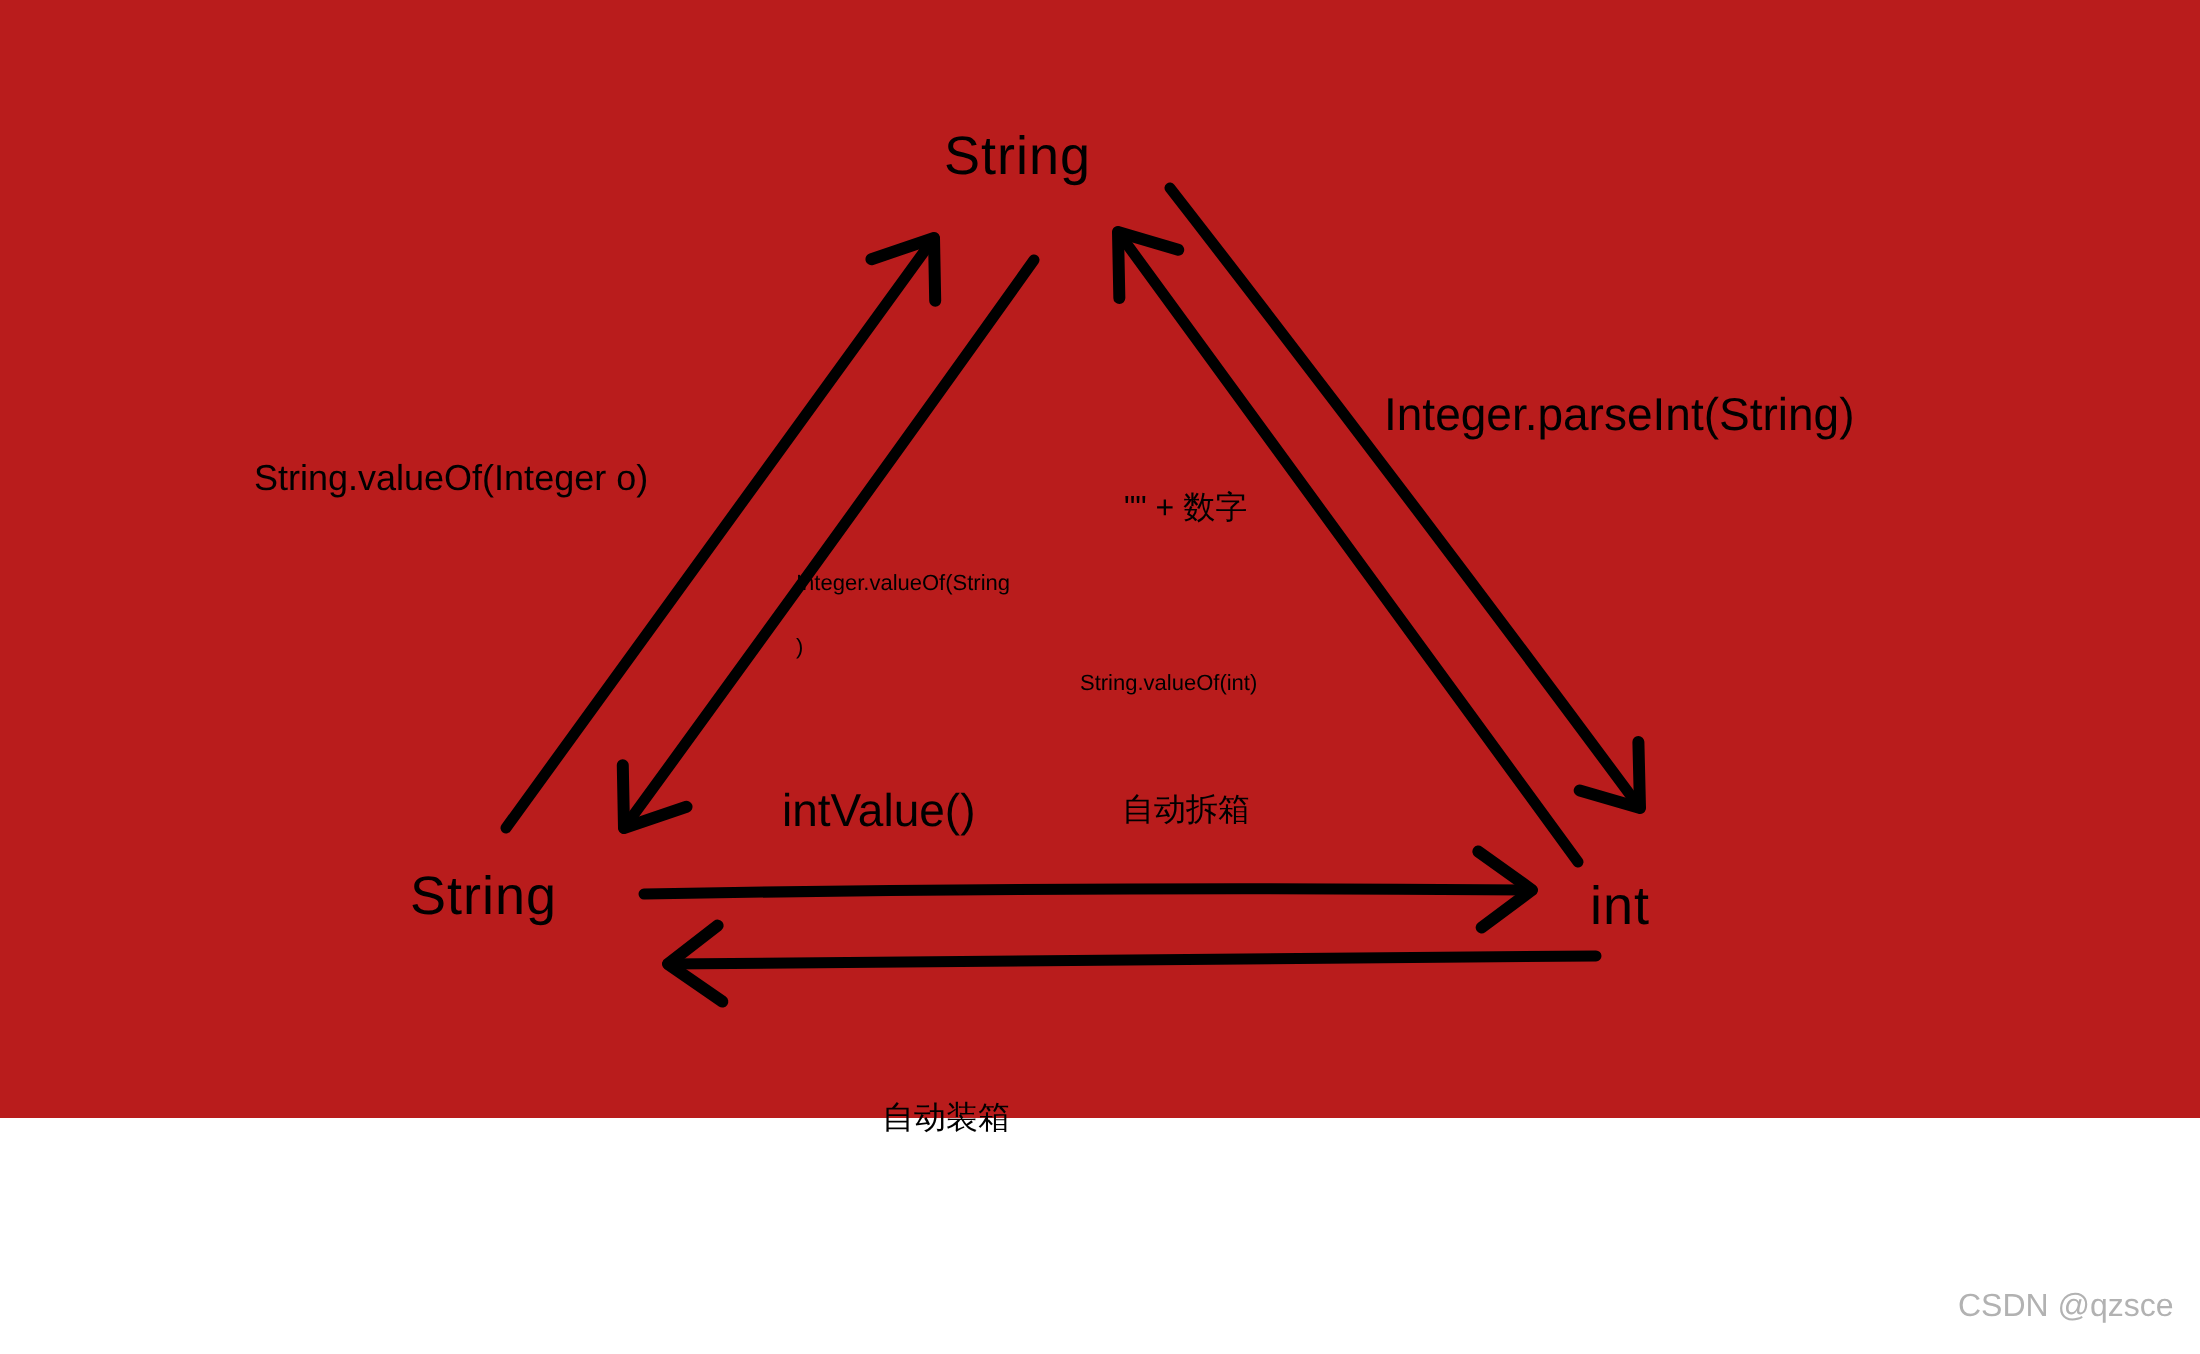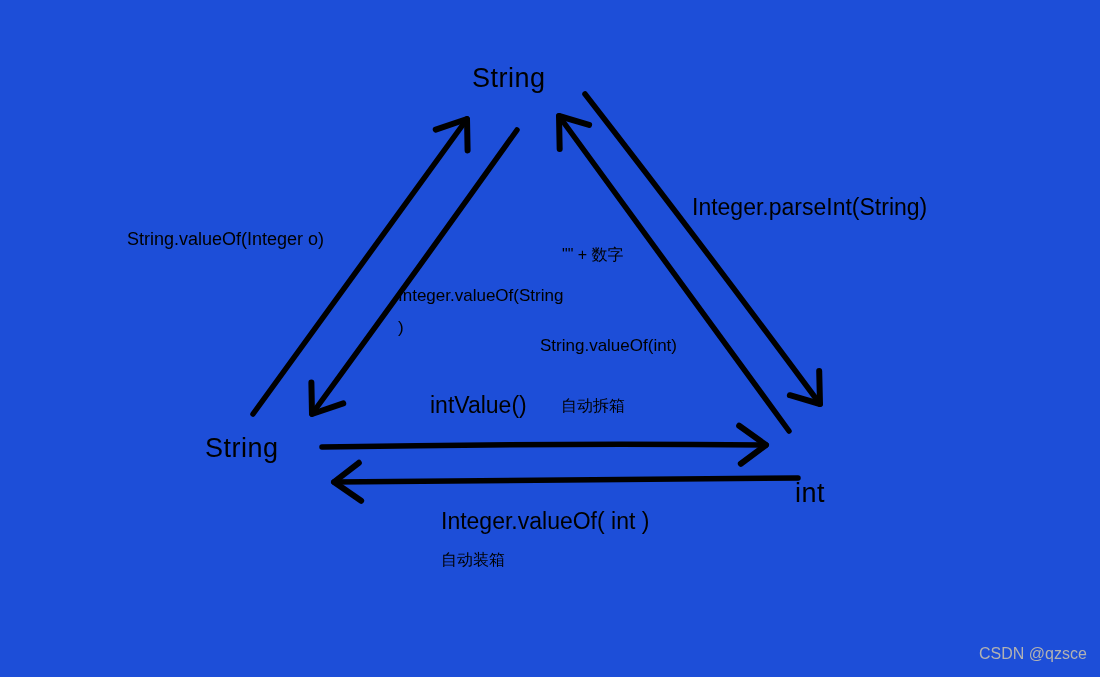--- a/index.html
+++ b/index.html
@@ -4,38 +4,38 @@
 <style>
   * { margin: 0; padding: 0; box-sizing: border-box; }
   html, body {
     width: 1100px; height: 677px;
     background: #ffffff;
     font-family: "Liberation Sans", "DejaVu Sans", sans-serif;
     overflow: hidden;
   }
   .canvas {
     position: relative;
-    width: 1100px; height: 677px;
-    background: #1d4ed8;
+    width: 1100px; height: 559px;
+    background: #b91c1c;
     padding-left: 40px;
   }
   .arrow-layer {
     position: absolute;
     left: 0; top: 0;
     width: 1100px; height: 677px;
   }
   .lbl {
     position: absolute;
     color: #000000;
     white-space: nowrap;
     line-height: 1.15;
   }
   .node { font-size: 27px; font-weight: 500; letter-spacing: 0.5px; }
   .edge-big { font-size: 23px; font-weight: 500; }
-  .edge-small { font-size: 17px; font-weight: 500; }
+  .edge-small { font-size: 11px; font-weight: 500; }
   .watermark { font-size: 16px; color: #b2b2b2; font-weight: 400; }
 </style>
 </head>
 <body>
 
 <div class="canvas">
 
   <svg class="arrow-layer" width="1100" height="677" viewBox="0 0 1100 677" xmlns="http://www.w3.org/2000/svg">
     <defs>
       <marker id="ah" markerUnits="userSpaceOnUse" markerWidth="60" markerHeight="60" viewBox="0 0 60 60" refX="44" refY="30" orient="auto">
@@ -51,34 +51,33 @@
 
     <path d="M585,94 Q700,242 820,404" fill="none" stroke="#000000" stroke-width="5.5" stroke-linecap="round" marker-end="url(#ah)"></path>
 
     <path d="M322,447 Q550,443 766,445" fill="none" stroke="#000000" stroke-width="5.5" stroke-linecap="round" marker-end="url(#ah)"></path>
 
     <path d="M798,478 Q570,480 334,482" fill="none" stroke="#000000" stroke-width="5.5" stroke-linecap="round" marker-end="url(#ah)"></path>
   </svg>
 
   <div class="lbl node" style="left:472px; top:63px;">String</div>
   <div class="lbl node" style="left:205px; top:433px;">String</div>
-  <div class="lbl node" style="left:795px; top:438px;margin-top:40px;">int</div>
+  <div class="lbl node" style="left:795px; top:438px;">int</div>
 
   <div class="lbl edge-big" style="left:692px; top:194px;">Integer.parseInt(String)</div>
 
   <div class="lbl edge-small" style="left:127px; top:229px; font-size:18px;">String.valueOf(Integer o)</div>
 
   <div class="lbl edge-small" style="left:562px; top:246px; font-size:16px;">"" + 数字</div>
 
   <div class="lbl edge-small" style="left:398px; top:286px;">Integer.valueOf(String</div>
   <div class="lbl edge-small" style="left:398px; top:318px;">)</div>
 
   <div class="lbl edge-small" style="left:540px; top:336px;">String.valueOf(int)</div>
 
-  <div class="lbl edge-big" style="left:391px; top:392px;margin-left:39px;">intValue()</div>
+  <div class="lbl edge-big" style="left:391px; top:392px;">intValue()</div>
   <div class="lbl edge-big" style="left:561px; top:397px; font-size:16px;">自动拆箱</div>
 
-  <div class="lbl edge-big" style="left:441px; top:508px;">Integer.valueOf( int )</div>
   <div class="lbl edge-big" style="left:441px; top:551px; font-size:16px;">自动装箱</div>
 
   <div class="lbl watermark" style="left:963px; top:645px;margin-left:16px;">CSDN @qzsce</div>
 
 </div>
 
 </body></html>

